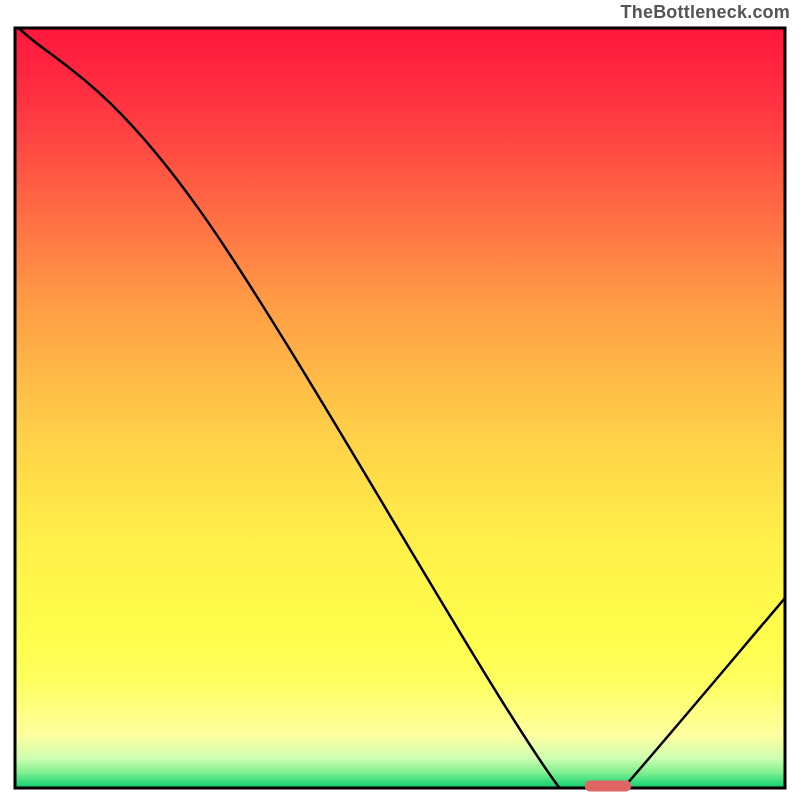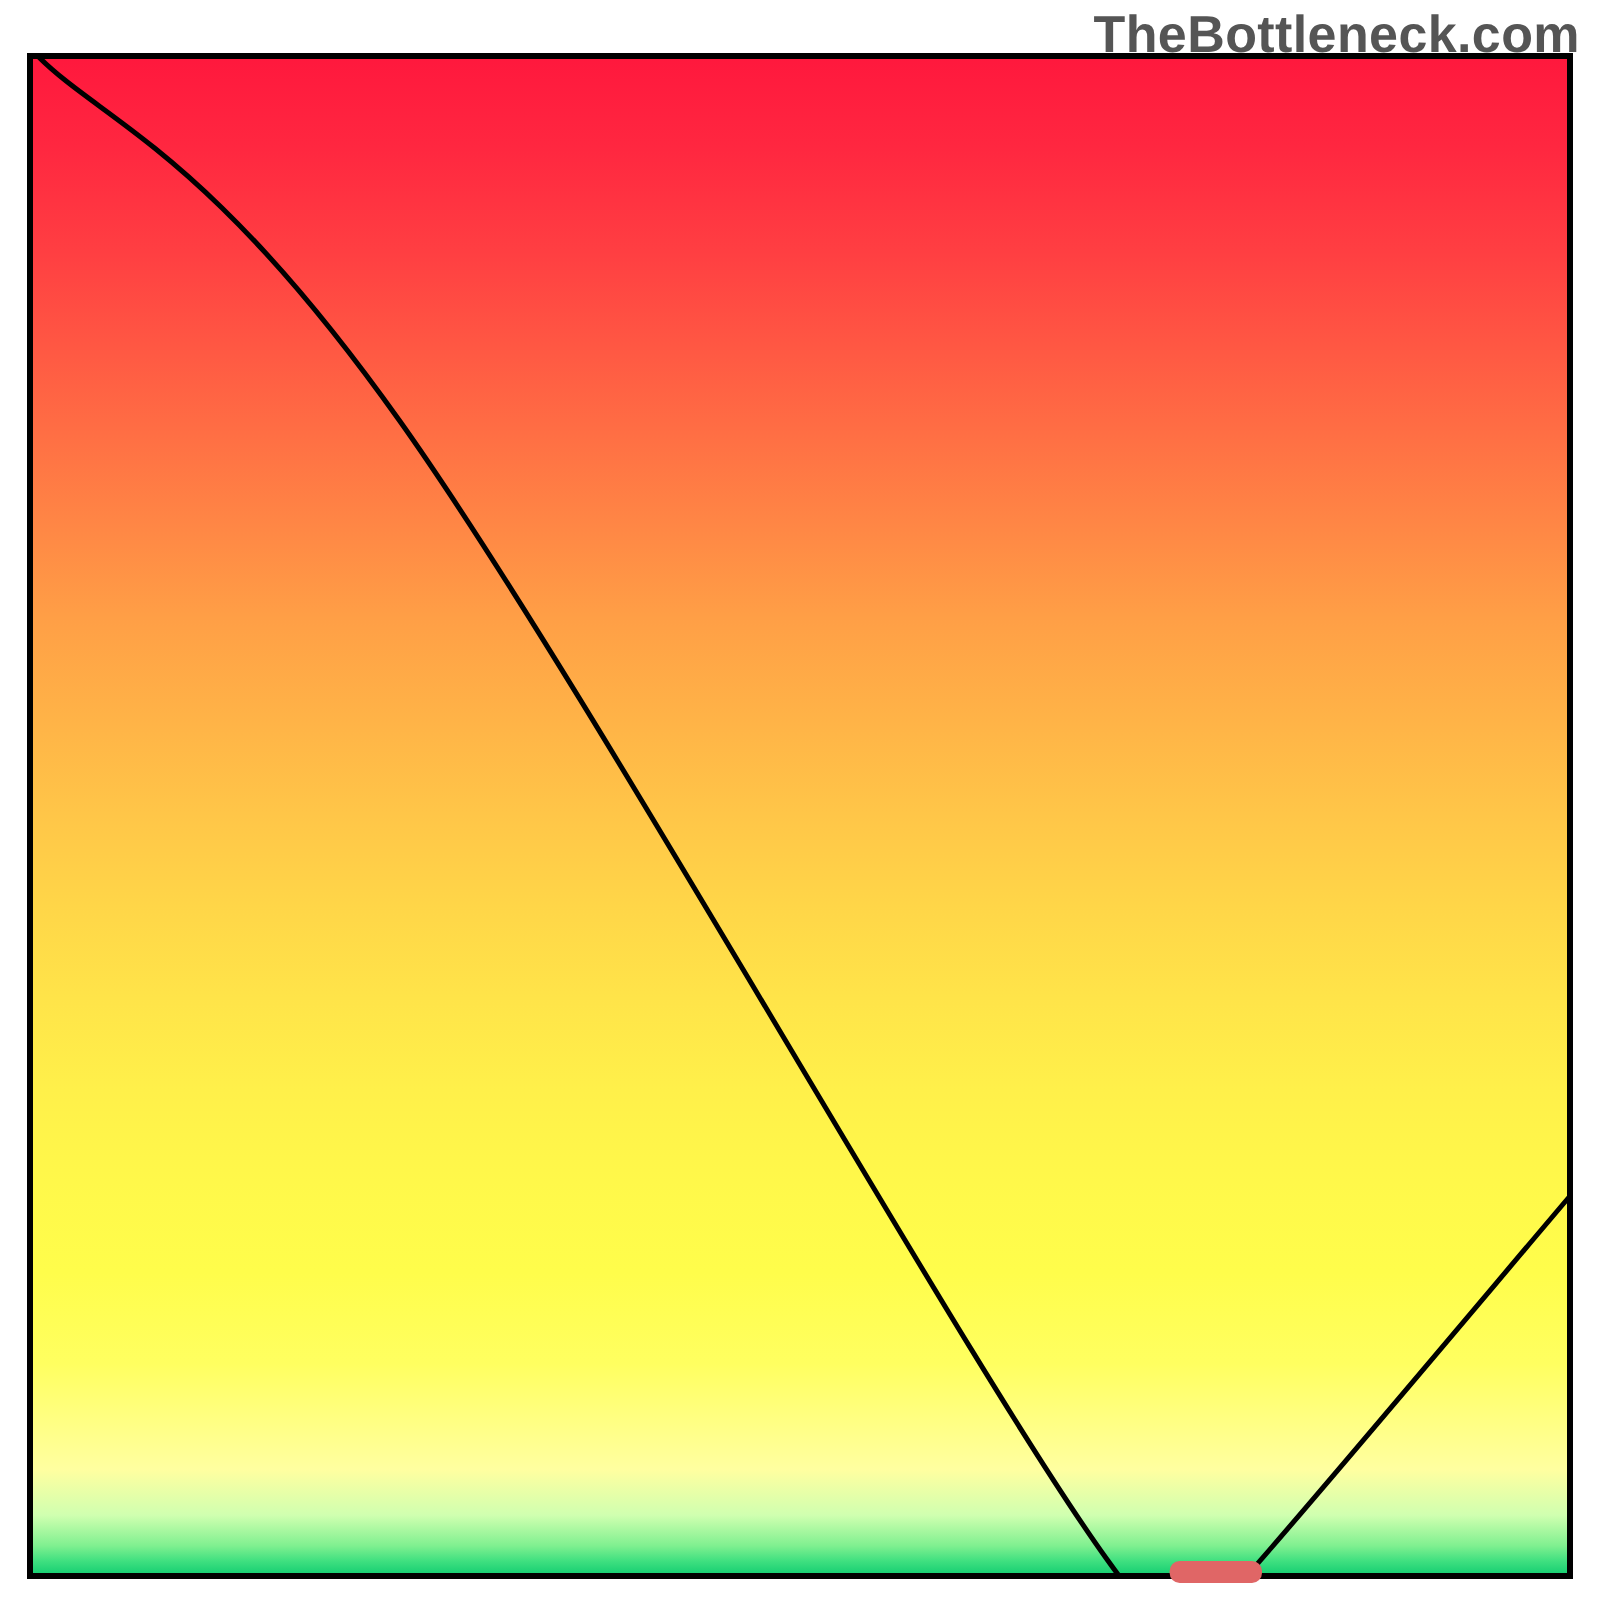--- a/index.html
+++ b/index.html
@@ -12,21 +12,21 @@
   }
   .chart-container {
     position: relative;
     width: 800px;
     height: 800px;
   }
   .watermark {
     position: absolute;
     top: 2px;
     right: 10px;
-    font-size: 26px;
+    font-size: 18px;
     font-weight: bold;
     color: #555555;
     letter-spacing: 0.2px;
   }
   svg.plot {
     position: absolute;
     top: 0;
     left: 0;
     width: 800px;
     height: 800px;

